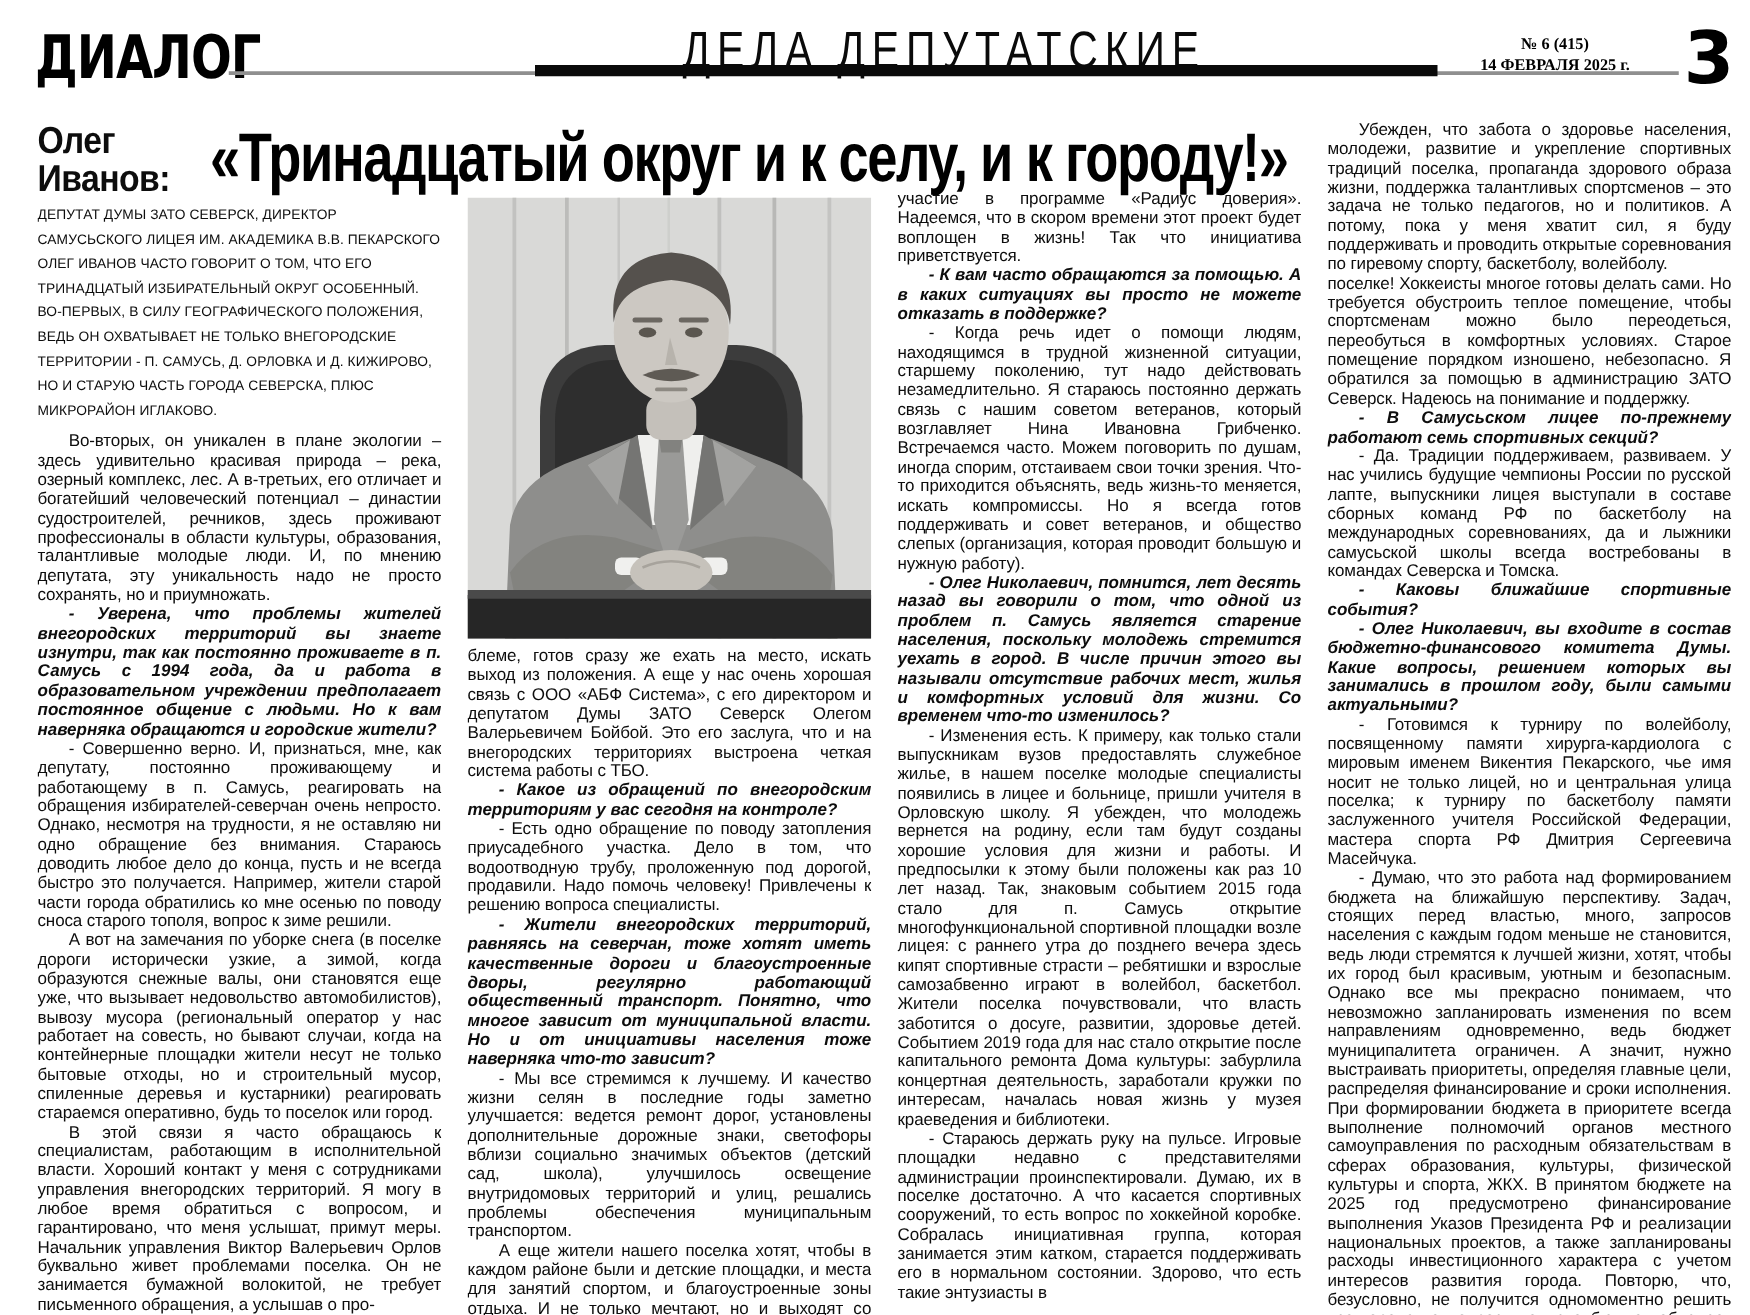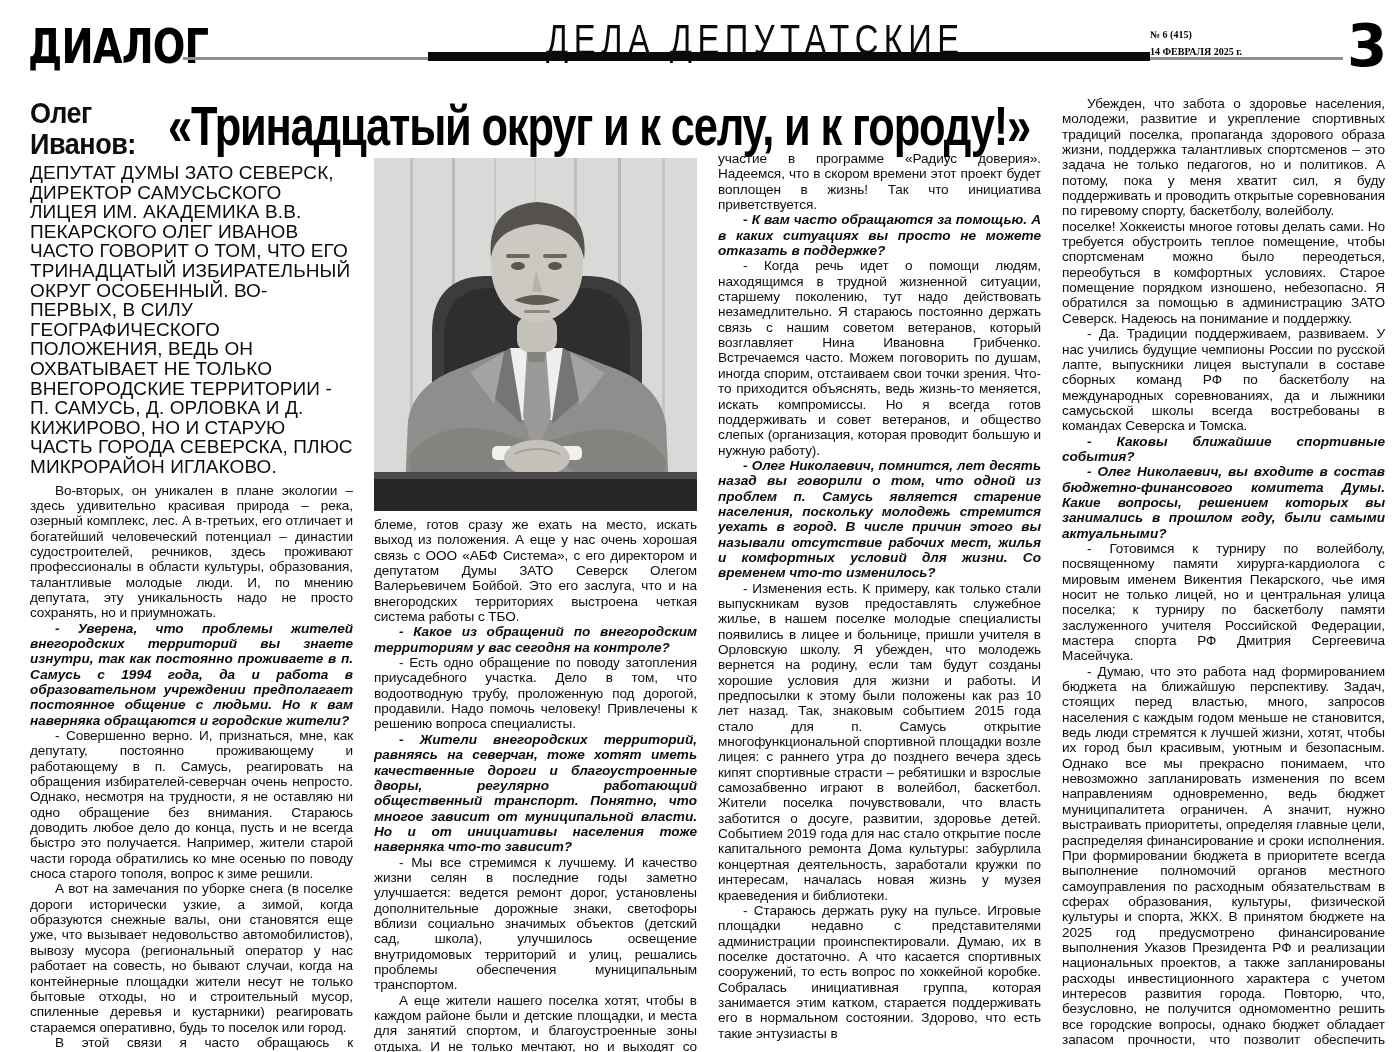--- a/index.html
+++ b/index.html
@@ -9,40 +9,40 @@
   
   .logo{position:absolute;left:28px;top:18px;font-size:48px;font-weight:900;
         letter-spacing:-1px;transform:scaleX(0.8);transform-origin:left top;
         font-family:"DejaVu Sans",sans-serif;color:#000;white-space:nowrap;}
   .rule-thin{position:absolute;left:183px;top:57px;width:1160px;height:3px;background:#8f8f8f;}
   .rule-thick{position:absolute;left:428px;top:52px;width:722px;height:9px;background:#0a0a0a;}
   .section-title{position:absolute;left:455px;top:16px;width:600px;text-align:center;}
   .section-title .stretch{display:inline-block;font-size:42px;font-weight:400;
         letter-spacing:7px;transform:scaleX(0.78);transform-origin:center top;
         white-space:nowrap;color:#0a0a0a;}
-  .issue-block{position:absolute;left:1150px;top:26px;width:188px;text-align:left;
-        font-family:"Liberation Serif",serif;font-weight:700;font-size:10px;line-height:17px;color:#000;}
+  .issue-block{position:absolute;left:1150px;top:26px;width:188px;text-align:center;
+        font-family:"Liberation Serif",serif;font-weight:700;font-size:13px;line-height:17px;color:#000;}
   .page-number{position:absolute;left:1347px;top:12px;font-size:58px;font-weight:900;
         font-family:"DejaVu Sans",sans-serif;color:#000;}
 
   
   .kicker{position:absolute;left:30px;top:97px;font-size:30px;line-height:31px;font-weight:800;
         letter-spacing:-0.5px;transform:scaleX(0.9);transform-origin:left top;white-space:nowrap;}
   .headline{position:absolute;left:168px;top:94px;margin:0;font-size:55px;font-weight:900;
         letter-spacing:-1.5px;white-space:nowrap;transform:scaleX(0.79);transform-origin:left top;
         font-family:"Liberation Sans",sans-serif;color:#000;}
 
   
   .col{position:absolute;width:323px;overflow:hidden;}
   .col1{left:30px;top:163px;height:889px;}
   .col2-text{left:374px;top:517px;height:535px;}
   .col3{left:718px;top:151px;height:901px;}
   .col4{left:1062px;top:96px;height:956px;}
 
-  .lead{margin:0 0 6px 0;font-size:19px;line-height:19.6px;font-weight:400;
+  .lead{margin:0 0 6px 0;font-size:11px;line-height:19.6px;font-weight:400;
         text-align:left;letter-spacing:0.1px;}
   .para{margin:0;text-indent:25px;text-align:justify;font-size:13.6px;line-height:15.35px;
         letter-spacing:-0.1px;}
   .para.noindent{text-indent:0;}
   .para.question{font-weight:700;font-style:italic;letter-spacing:0;}
 
   
   .photo{position:absolute;left:374px;top:158px;width:323px;height:353px;display:block;}
 </style>
 </head>
@@ -164,20 +164,21 @@
         <p class="para question">- Олег Николаевич, помнится, лет десять назад вы говорили о том, что одной из проблем п. Самусь является старение населения, поскольку молодежь стремится уехать в город. В числе причин этого вы называли отсутствие рабочих мест, жилья и комфортных условий для жизни. Со временем что-то изменилось?</p>
         <p class="para">- Изменения есть. К примеру, как только стали выпускникам вузов предоставлять служебное жилье, в нашем поселке молодые специалисты появились в лицее и больнице, пришли учителя в Орловскую школу. Я убежден, что молодежь вернется на родину, если там будут созданы хорошие условия для жизни и работы. И предпосылки к этому были положены как раз 10 лет назад. Так, знаковым событием 2015 года стало для п. Самусь открытие многофункциональной спортивной площадки возле лицея: с раннего утра до позднего вечера здесь кипят спортивные страсти – ребятишки и взрослые самозабвенно играют в волейбол, баскетбол. Жители поселка почувствовали, что власть заботится о досуге, развитии, здоровье детей. Событием 2019 года для нас стало открытие после капитального ремонта Дома культуры: забурлила концертная деятельность, заработали кружки по интересам, началась новая жизнь у музея краеведения и библиотеки.</p>
         <p class="para">- Стараюсь держать руку на пульсе. Игровые площадки недавно с представителями администрации проинспектировали. Думаю, их в поселке достаточно. А что касается спортивных сооружений, то есть вопрос по хоккейной коробке. Собралась инициативная группа, которая занимается этим катком, старается поддерживать его в нормальном состоянии. Здорово, что есть такие энтузиасты в</p>
       </div>
   </div>
 
   <div class="col col4">
     <div>
         <p class="para">Убежден, что забота о здоровье населения, молодежи, развитие и укрепление спортивных традиций поселка, пропаганда здорового образа жизни, поддержка талантливых спортсменов – это задача не только педагогов, но и политиков. А потому, пока у меня хватит сил, я буду поддерживать и проводить открытые соревнования по гиревому спорту, баскетболу, волейболу.</p>
         <p class="para noindent">поселке! Хоккеисты многое готовы делать сами. Но требуется обустроить теплое помещение, чтобы спортсменам можно было переодеться, переобуться в комфортных условиях. Старое помещение порядком изношено, небезопасно. Я обратился за помощью в администрацию ЗАТО Северск. Надеюсь на понимание и поддержку.</p>
+        <p class="para question">- В Самусьском лицее по-прежнему работают семь спортивных секций?</p>
         <p class="para">- Да. Традиции поддерживаем, развиваем. У нас учились будущие чемпионы России по русской лапте, выпускники лицея выступали в составе сборных команд РФ по баскетболу на международных соревнованиях, да и лыжники самусьской школы всегда востребованы в командах Северска и Томска.</p>
         <p class="para question">- Каковы ближайшие спортивные события?</p>
         <p class="para question">- Олег Николаевич, вы входите в состав бюджетно-финансового комитета Думы. Какие вопросы, решением которых вы занимались в прошлом году, были самыми актуальными?</p>
         <p class="para">- Готовимся к турниру по волейболу, посвященному памяти хирурга-кардиолога с мировым именем Викентия Пекарского, чье имя носит не только лицей, но и центральная улица поселка; к турниру по баскетболу памяти заслуженного учителя Российской Федерации, мастера спорта РФ Дмитрия Сергеевича Масейчука.</p>
         <p class="para">- Думаю, что это работа над формированием бюджета на ближайшую перспективу. Задач, стоящих перед властью, много, запросов населения с каждым годом меньше не становится, ведь люди стремятся к лучшей жизни, хотят, чтобы их город был красивым, уютным и безопасным. Однако все мы прекрасно понимаем, что невозможно запланировать изменения по всем направлениям одновременно, ведь бюджет муниципалитета ограничен. А значит, нужно выстраивать приоритеты, определяя главные цели, распределяя финансирование и сроки исполнения. При формировании бюджета в приоритете всегда выполнение полномочий органов местного самоуправления по расходным обязательствам в сферах образования, культуры, физической культуры и спорта, ЖКХ. В принятом бюджете на 2025 год предусмотрено финансирование выполнения Указов Президента РФ и реализации национальных проектов, а также запланированы расходы инвестиционного характера с учетом интересов развития города. Повторю, что, безусловно, не получится одномоментно решить все городские вопросы, однако бюджет обладает запасом прочности, что позволит обеспечить исполнение всех принятых расходных обязательств.</p>
       </div>
 
   </div>
 
 </div>

